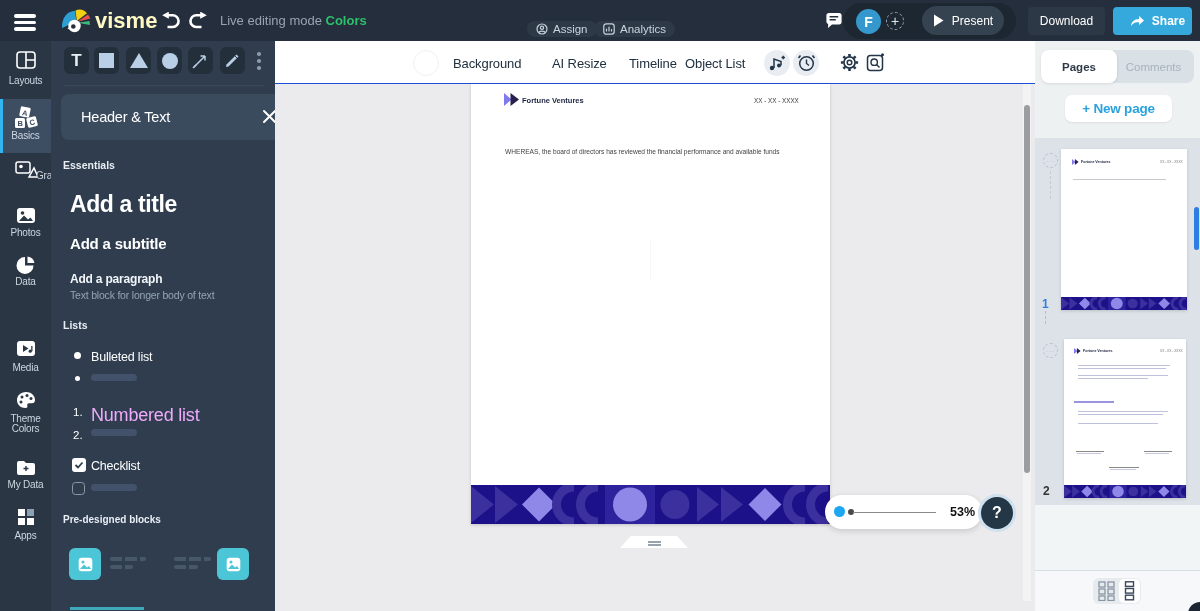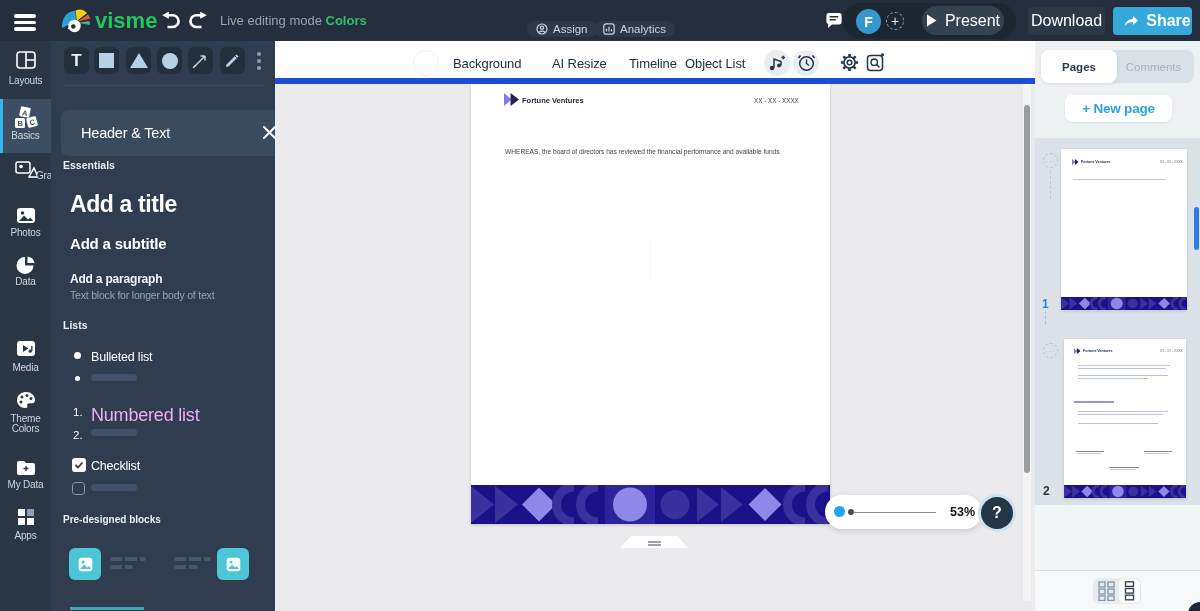--- a/index.html
+++ b/index.html
@@ -8,45 +8,45 @@
   .abs { position:absolute; }
 
   
   #topbar { left:0; top:0; width:1200px; height:41px; background:#252e3c; }
   .hamb span { display:block; width:22px; height:3.5px; background:#fff; border-radius:2px; margin-bottom:3.2px; }
   #livemode { color:#98a3b0; font-size:13px; }
   #livemode b { color:#2dc06a; }
   #doctitle { color:#f2f5f8; font-size:12.5px; letter-spacing:-0.1px; }
   .tpill { background:#2d3947; border-radius:9px; color:#c9d3de; font-size:11.5px; display:flex; align-items:center; padding:0 9px; height:16px; gap:5px; }
 
-  .btn { display:flex; align-items:center; justify-content:center; color:#fff; font-size:16px; }
+  .btn { display:flex; align-items:center; justify-content:center; color:#fff; font-size:12px; }
   #present { background:#35424f; border-radius:15px; }
   #grouppill { background:#1d2732; border-radius:19px; }
   #download { background:#2c3845; border-radius:4px; }
   #share { background:#35a9dc; border-radius:4px; font-weight:600; }
 
   
   #rail { left:0; top:41px; width:51px; height:570px; background:#2b3645; }
   .railitem { position:absolute; left:0; width:51px; text-align:center; color:#ccd6e0; font-size:10px; letter-spacing:-0.2px; }
   .railactive { background:#3d4d62; }
   .railblue { position:absolute; left:0; width:3px; background:#33b6f0; }
 
   
   #panel { left:51px; top:41px; width:224px; height:570px; background:#2f3d4e; }
   .tile { position:absolute; width:25px; height:27px; background:#242f3c; border-radius:6px; display:flex; align-items:center; justify-content:center; }
-  #headcard { position:absolute; left:10px; top:53px; width:229px; height:46px; background:#3b4b5e; border-radius:8px;margin-top:16px; }
+  #headcard { position:absolute; left:10px; top:53px; width:229px; height:46px; background:#3b4b5e; border-radius:8px; }
   #headcard .t { position:absolute; left:20px; top:15px; color:#fff; font-size:14.5px; letter-spacing:-0.2px; }
   .seclabel { color:#e8eef4; font-size:10.5px; font-weight:bold; }
   .pill { position:absolute; height:7px; background:#42526a; border-radius:4px; }
   .teal { position:absolute; width:32px; height:32px; background:#4cc5d6; border-radius:6px; display:flex; align-items:center; justify-content:center; }
   .dashline { position:absolute; height:3.5px; border-radius:2px; background:repeating-linear-gradient(90deg,#4a5b6e 0 12px,rgba(0,0,0,0) 12px 15px); opacity:0.9; }
 
   
   #canvas { left:275px; top:41px; width:760px; height:570px; background:#ebebed; }
-  #ctoolbar { position:absolute; left:0; top:0; width:760px; height:43px; background:#fff; border-bottom:6px solid #1d4ed8; }
+  #ctoolbar { position:absolute; left:0; top:0; width:760px; height:43px; background:#fff; border-bottom:1px solid #1d4ed8; }
   .cmenu { position:absolute; top:3px; height:39px; display:flex; align-items:center; color:#20303f; font-size:13px; letter-spacing:-0.1px; }
   .iconcirc { position:absolute; width:26px; height:26px; border-radius:50%; background:#e9edf2; top:9px; }
 
   #page { position:absolute; left:196px; top:43px; width:359px; height:440px; background:#fff; box-shadow:0 1px 3px rgba(0,0,0,0.18); }
   #banner { position:absolute; left:0; top:401px; width:359px; height:39px; }
 
   #zoombar { position:absolute; left:550px; top:454px; width:157px; height:34px; background:#fff; border-radius:17px; box-shadow:0 2px 6px rgba(0,0,0,0.15); }
   #helpbtn { position:absolute; left:703px; top:453px; width:38px; height:38px; border-radius:50%; background:#cfe0ee; display:flex; align-items:center; justify-content:center; }
   #helpbtn .inner { width:32px; height:32px; border-radius:50%; background:#243746; color:#fff; font-size:16px; font-weight:bold; display:flex; align-items:center; justify-content:center; }
 
@@ -70,21 +70,21 @@
 
   <svg class="abs" style="left:61px; top:7px;" width="30" height="26" viewBox="0 0 30 26">
     <path d="M1 21 C0.5 11 6 4.5 14 3.8 L15.5 14.5 Z" fill="#2e9fd4"></path>
     <path d="M14.5 3.5 C18.5 1.2 23.5 2.6 26 6.2 L15.8 14 Z" fill="#f2d012"></path>
     <path d="M27 7.5 L29.5 11.5 L16.2 14.8 Z" fill="#e8504f"></path>
     <path d="M28.5 14 L29 18 L16.5 15.8 Z" fill="#3cb878"></path>
     <path d="M6.5 21.5 L10 18.5 L10.2 23.2 Z" fill="#fff"></path>
     <circle cx="13.5" cy="19" r="6.2" fill="#fff"></circle>
     <circle cx="12.3" cy="19.5" r="2.3" fill="#252e3c"></circle>
   </svg>
-  <div class="abs" style="left:95px; top:8px; color:#22c55e; font-size:22px; font-weight:bold; letter-spacing:0px;">visme</div>
+  <div class="abs" style="left:95px; top:8px; color:#fef9c3; font-size:22px; font-weight:bold; letter-spacing:0px;">visme</div>
   <svg class="abs" style="left:162px; top:12px;" width="20" height="17" viewBox="0 0 20 17">
     <path d="M6 3.2 H10.5 A5.9 5.9 0 0 1 10.8 15 H5.5" fill="none" stroke="#fff" stroke-width="2.6"></path>
     <polygon points="6.8,-0.4 6.8,6.8 0.2,3.2" fill="#fff"></polygon>
   </svg>
   <svg class="abs" style="left:187px; top:12px;" width="20" height="17" viewBox="0 0 20 17">
     <path d="M14 3.2 H9.5 A5.9 5.9 0 0 0 9.2 15 H14.5" fill="none" stroke="#fff" stroke-width="2.6"></path>
     <polygon points="13.2,-0.4 13.2,6.8 19.8,3.2" fill="#fff"></polygon>
   </svg>
   <div class="abs" id="livemode" style="left:220px; top:13px;">Live editing mode <b>Colors</b></div>
 

